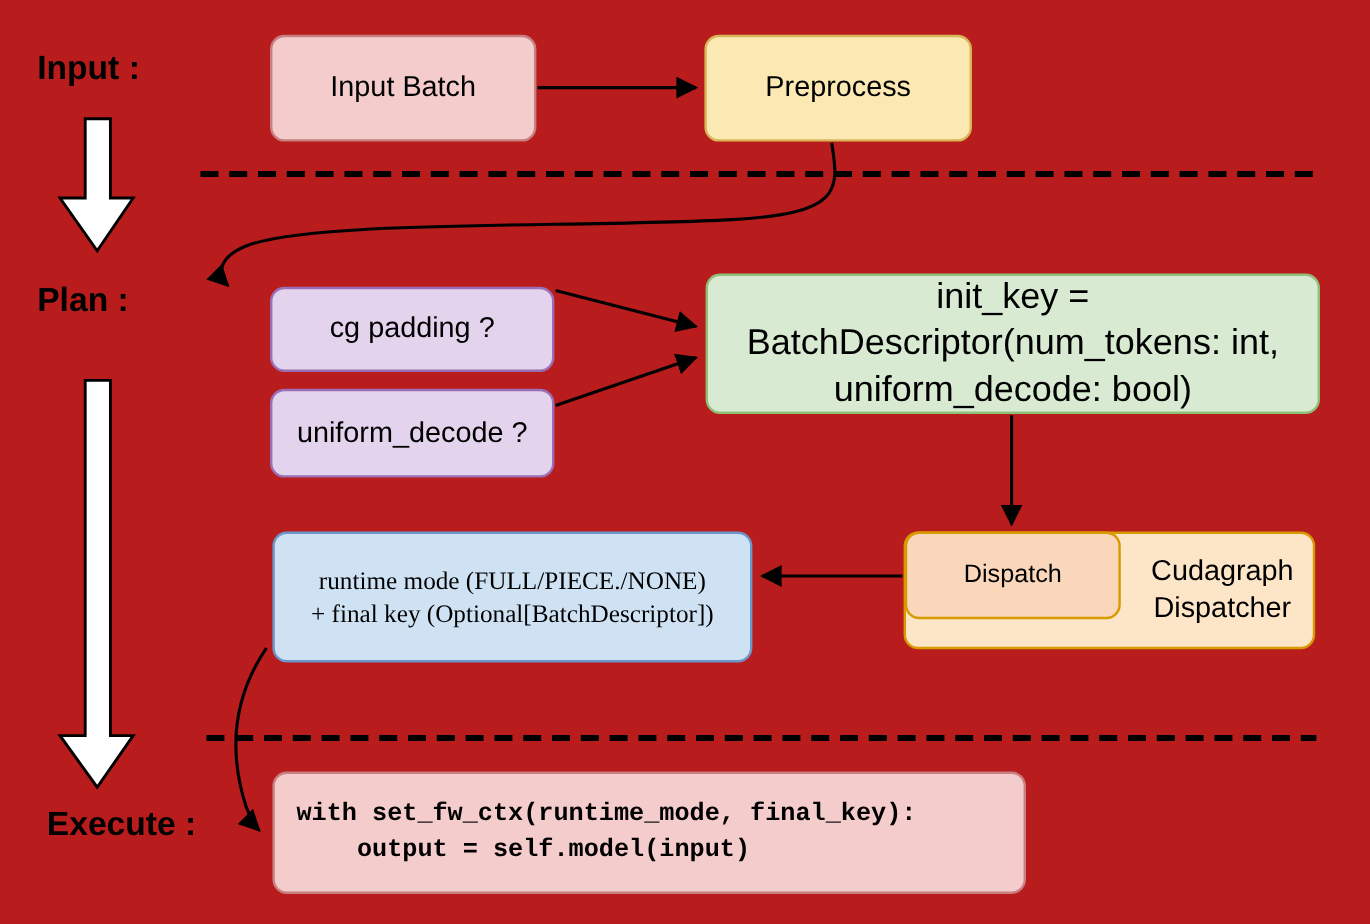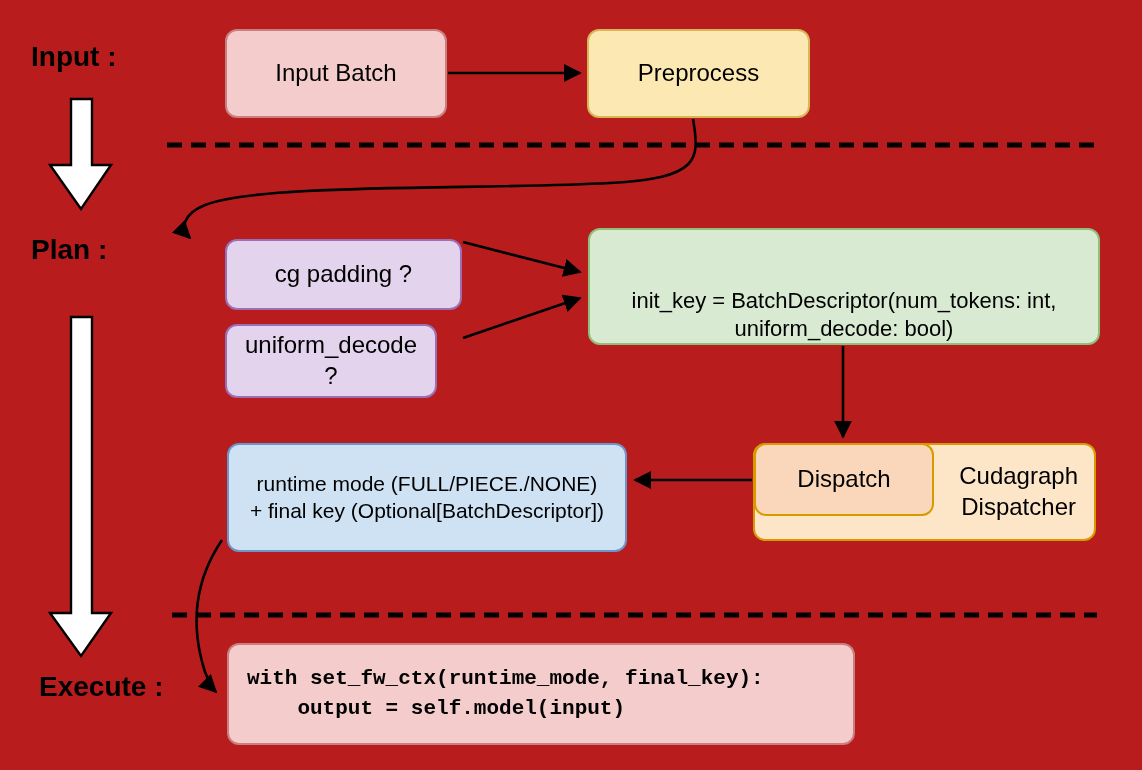--- a/index.html
+++ b/index.html
@@ -50,43 +50,43 @@
   </div>
 
   <div class="node n-pink" style="left:225px;top:29px;width:222px;height:89px;font-size:24px;">
     <span class="lbl">Input Batch</span>
   </div>
 
   <div class="node n-purple" style="left:225px;top:211px;width:237px;height:71px;font-size:24px;">
     <span class="lbl">cg padding ?</span>
   </div>
 
-  <div class="node n-purple" style="left:225px;top:296px;width:212px;height:74px;font-size:24px;">
+  <div class="node n-purple" style="left:225px;top:296px;width:237px;height:74px;font-size:24px;">
     <span class="lbl">uniform_decode ?</span>
   </div>
 
-  <div class="node n-green" style="left:588px;top:228px;width:512px;height:117px;font-size:22px;align-items:flex-end;">
+  <div class="node n-green" style="left:588px;top:228px;width:512px;height:117px;font-size:30px;">
     <span class="lbl">
       <span>init_key = BatchDescriptor(num_tokens: int,</span><br>
       <span>uniform_decode: bool)</span>
     </span>
   </div>
 
   <div class="node n-orange-outer" style="left:753px;top:443px;width:343px;height:98px;font-size:24px;justify-content:flex-end;">
     <span class="lbl" style="width:auto;padding-right:16px;">
       <span>Cudagraph</span><br>
       <span>Dispatcher</span>
     </span>
   </div>
 
-  <div class="node n-orange-inner" style="left:754px;top:443px;width:180px;height:73px;font-size:24px;">
+  <div class="node n-orange-inner" style="left:754px;top:443px;width:180px;height:73px;font-size:21px;">
     <span class="lbl">Dispatch</span>
   </div>
 
-  <div class="node n-blue" style="left:227px;top:443px;width:400px;height:109px;font-size:21px;">
+  <div class="node n-blue" style="left:227px;top:443px;width:400px;height:109px;font-size:21px;font-family:Liberation Serif, serif;">
     <span class="lbl">
       <span>runtime mode (FULL/PIECE./NONE)</span><br>
       <span>+ final key (Optional[BatchDescriptor])</span>
     </span>
   </div>
 
   <div class="node n-pink code-node" style="left:227px;top:643px;width:628px;height:102px;font-weight:bold;">
     <span class="lbl" style="text-align:left;"><span>with set_fw_ctx(runtime_mode, final_key):</span><br><span>    output = self.model(input)</span></span>
   </div>
 

